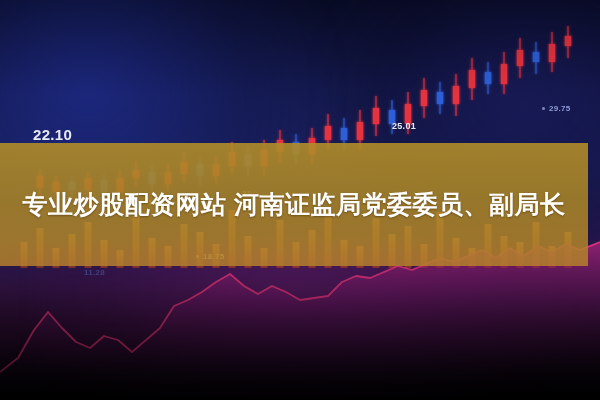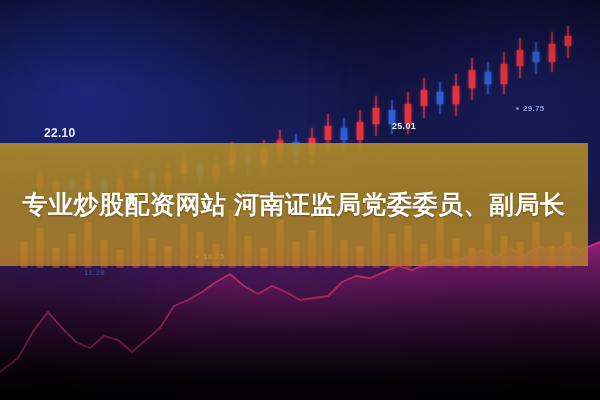--- a/index.html
+++ b/index.html
@@ -256,23 +256,23 @@
       </g>
     <g id="area-layer">
         <path d="M0 372 L18 358 L34 330 L48 312 L62 328 L76 342 L90 348 L104 336 L118 340 L132 352 L146 340 L160 328 L174 306 L188 300 L202 292 L216 282 L230 274 L244 286 L258 294 L272 286 L286 292 L300 300 L314 298 L328 296 L342 282 L356 276 L370 278 L384 272 L398 266 L412 270 L426 264 L440 258 L454 262 L468 256 L482 250 L496 258 L510 248 L524 256 L538 246 L552 252 L566 244 L580 250 L600 242 L600 400 L0 400 Z" fill="url(#areaGrad)"></path>
         <path d="M0 372 L18 358 L34 330 L48 312 L62 328 L76 342 L90 348 L104 336 L118 340 L132 352 L146 340 L160 328 L174 306 L188 300 L202 292 L216 282 L230 274 L244 286 L258 294 L272 286 L286 292 L300 300 L314 298 L328 296 L342 282 L356 276 L370 278 L384 272 L398 266 L412 270 L426 264 L440 258 L454 262 L468 256 L482 250 L496 258 L510 248 L524 256 L538 246 L552 252 L566 244 L580 250 L600 242" fill="none" stroke="#e0337a" stroke-width="1.8" stroke-linejoin="round" opacity="0.95"></path>
       </g>
   </svg>
 
   <div class="bg-vignette"></div>
 
   <div id="annotation-layer">
-      <div class="price-tag" style="left: 44px; top: 126px; color: rgb(232, 234, 246); font-size: 12px;"><span>22.10</span></div>
+      <div class="price-tag" style="left: 33px; top: 126px; color: rgb(232, 234, 246); font-size: 15px;"><span>22.10</span></div>
       <div class="price-tag" style="left: 392px; top: 121px; color: rgb(232, 234, 246); font-size: 9px;"><span>25.01</span></div>
-      <div class="price-tag" style="left: 516px; top: 104px; color: rgb(143, 154, 216); font-size: 8px;"><span class="dot"></span><span>29.75</span></div>
+      <div class="price-tag" style="left: 542px; top: 104px; color: rgb(143, 154, 216); font-size: 8px;"><span class="dot"></span><span>29.75</span></div>
       <div class="price-tag" style="left: 148px; top: 198px; color: rgb(214, 185, 122); font-size: 8px;"><span>18.07</span></div>
       <div class="price-tag" style="left: 196px; top: 252px; color: rgb(232, 215, 168); font-size: 8px;"><span class="dot"></span><span>18.75</span></div>
       <div class="price-tag" style="left: 84px; top: 268px; color: rgb(58, 66, 128); font-size: 8px;"><span>11.28</span></div>
       <div class="price-tag" style="left: 242px; top: 189px; color: rgb(200, 168, 98); font-size: 8px;"><span>21</span></div>
     </div>
 
   <div class="headline-banner">
     <div class="headline-line">专业炒股配资网站 河南证监局党委委员、副局长</div>
   </div>
 

